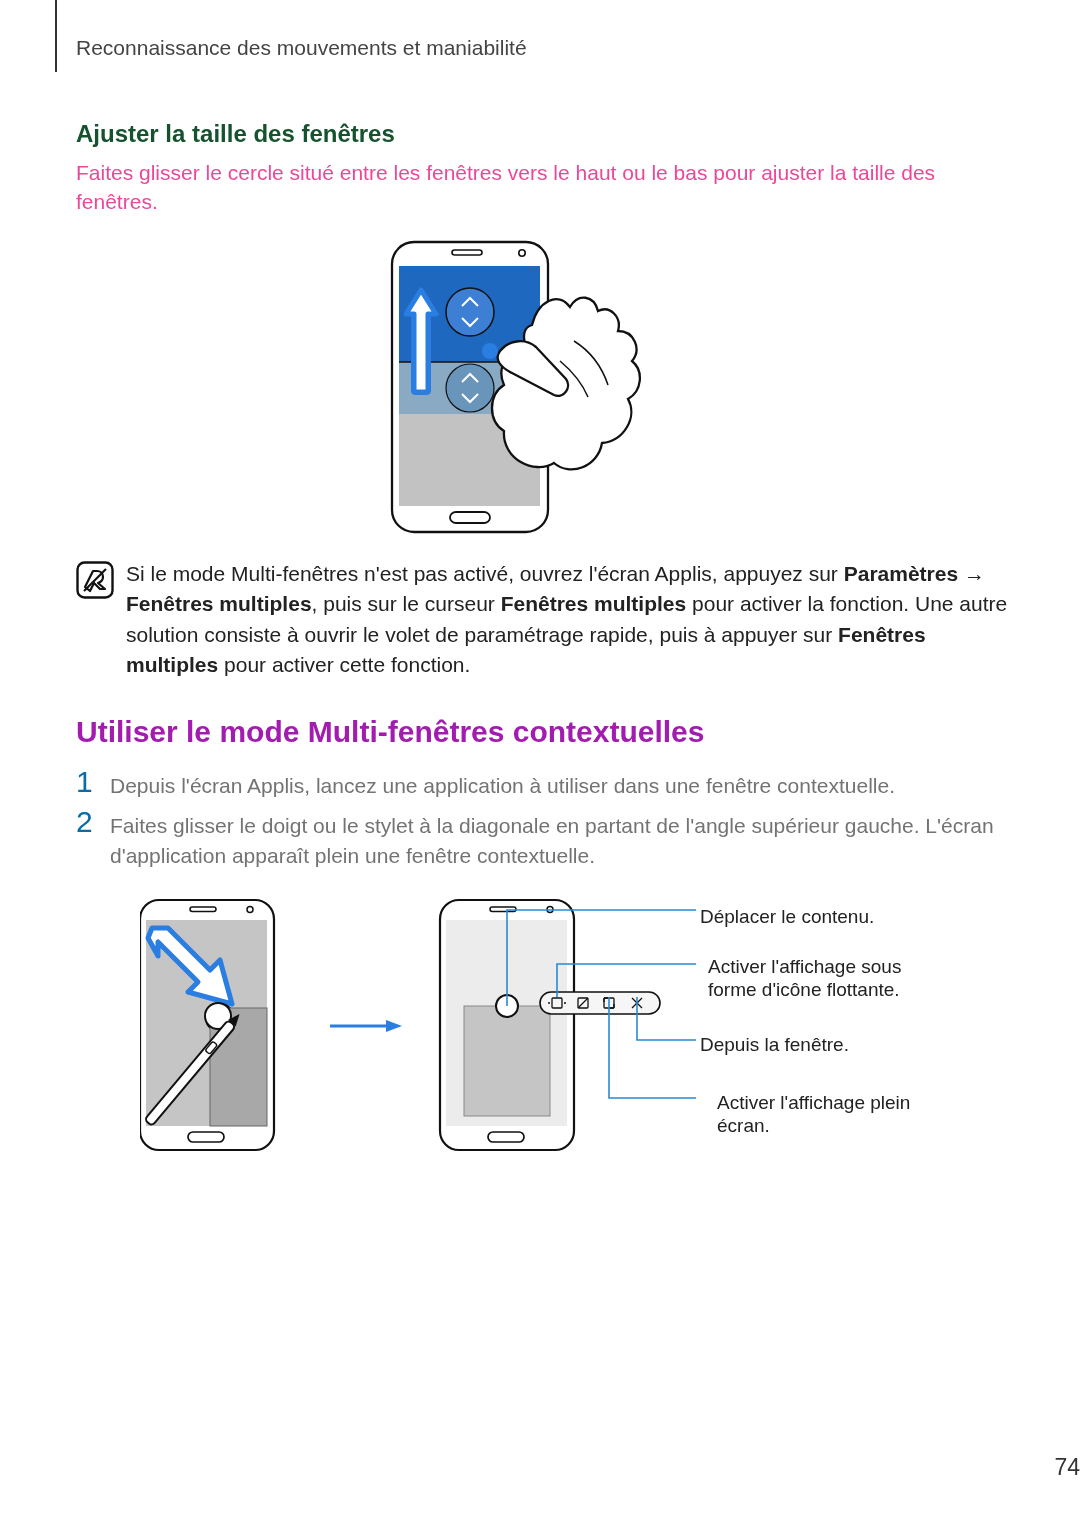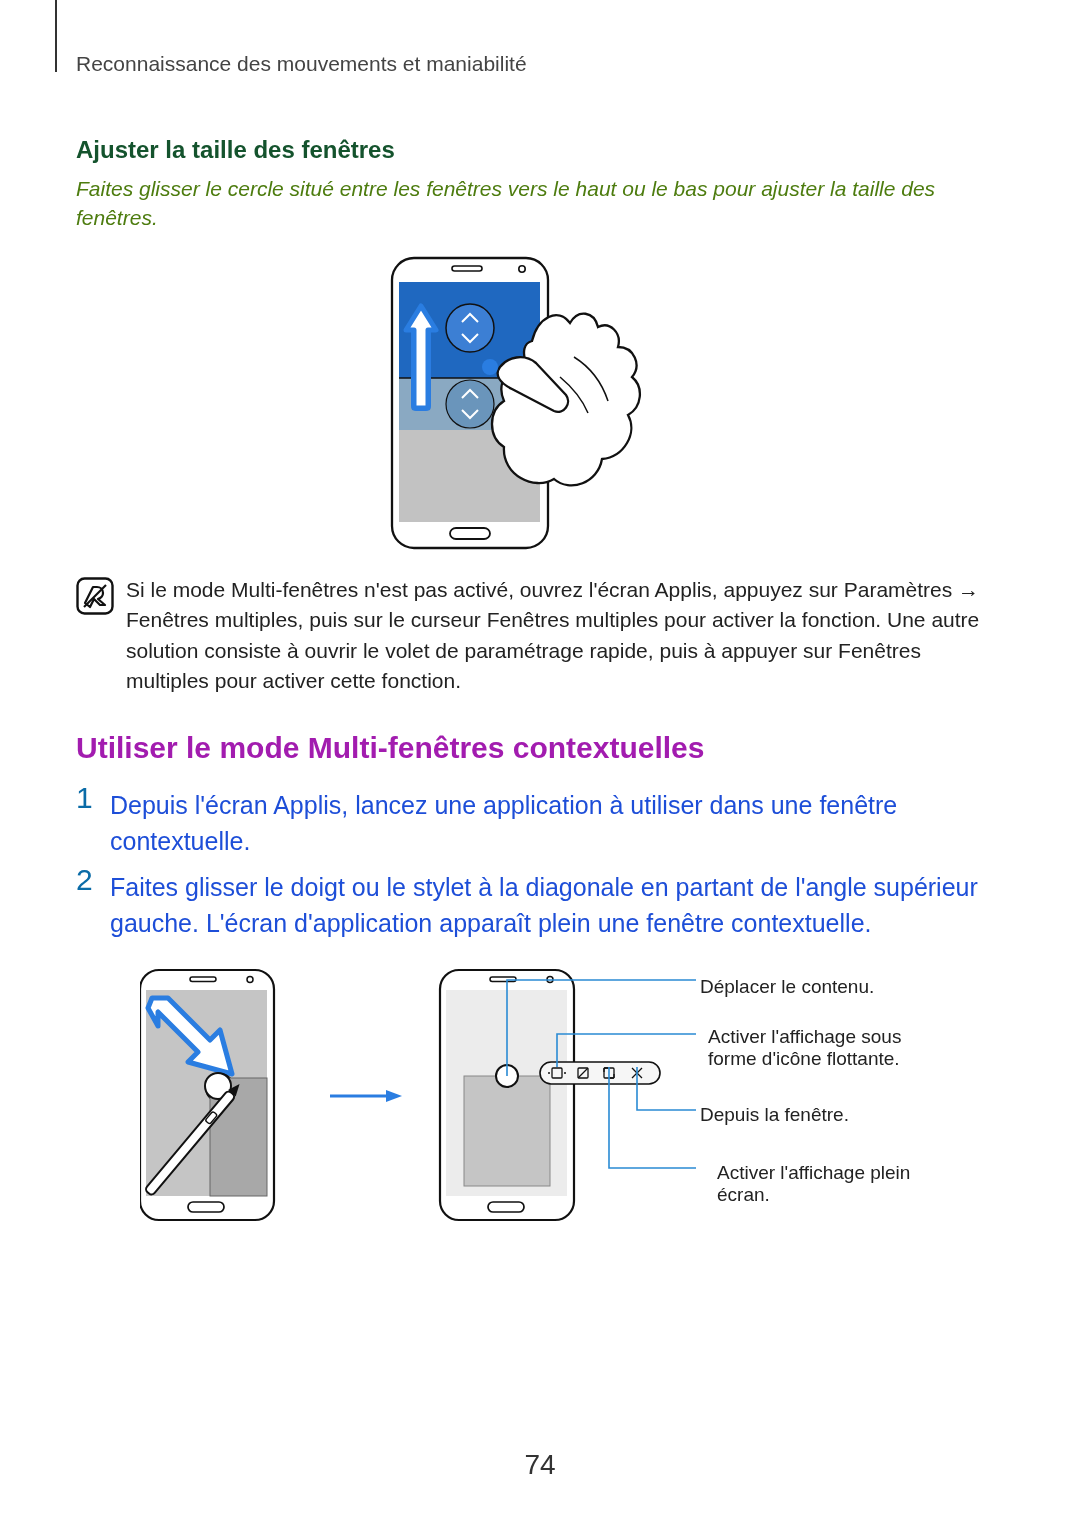--- a/index.html
+++ b/index.html
@@ -21,94 +21,93 @@
   }
   .vline {
     position: absolute;
     left: 55px;
     top: 0;
     width: 0;
     height: 72px;
     border-left: 2px solid #333;
   }
   .header {
-    padding-top: 52px;
+    padding-top: 36px;
     font-size: 21px;
     color: #444;
   }
   h3.subheading {
     font-size: 24px;
     font-weight: bold;
     color: #14532d;
     margin: 60px 0 10px 0;
   }
   p.body {
     font-size: 21px;
     line-height: 1.4;
     margin: 8px 0;
-    color: #4d7c0f;
-    font-style: italic;
+    color: #ec4899;
   }
   .figure-center {
     margin: 20px 0 22px 0;
     display: flex;
     justify-content: center;
   }
   .note-row {
     display: flex;
     margin: 10px 0 20px 0;
   }
   .note-icon-col {
     flex: 0 0 50px;
     padding-top: 2px;
   }
   .note-text-col {
     flex: 1;
     font-size: 21px;
     line-height: 1.45;
     color: #222;
   }
-  .note-text-col b { font-weight: normal; }
+  .note-text-col b { font-weight: bold; }
   h2.section {
     font-size: 30px;
     font-weight: bold;
     color: #a21caf; 
     margin: 34px 0 18px 0;
   }
   .step-row {
     display: flex;
     margin: 6px 0;
   }
   .step-num {
     flex: 0 0 34px;
     font-size: 30px;
     line-height: 1;
     color: #0a6ba7;
     font-weight: 400;
     padding-top: 0;
   }
   .step-text {
     flex: 1;
-    font-size: 25px;
+    font-size: 21px;
     line-height: 1.45;
-    color: #1d4ed8;
+    color: #737373;
     padding-top: 4px;
   }
   .figure-row {
     margin: 22px 0 0 64px;
     position: relative;
     height: 280px;
   }
   .page-num {
     position: absolute;
     bottom: 46px;
     left: 0;
     width: 1080px;
-    text-align: center;
-    font-size: 28px;
+    text-align: right;
+    font-size: 23px;
     color: #333;
   }
   
   .callout-label {
     position: absolute;
     font-size: 19px;
     color: #222;
     line-height: 1.2;
   }
   svg { display: block; }

